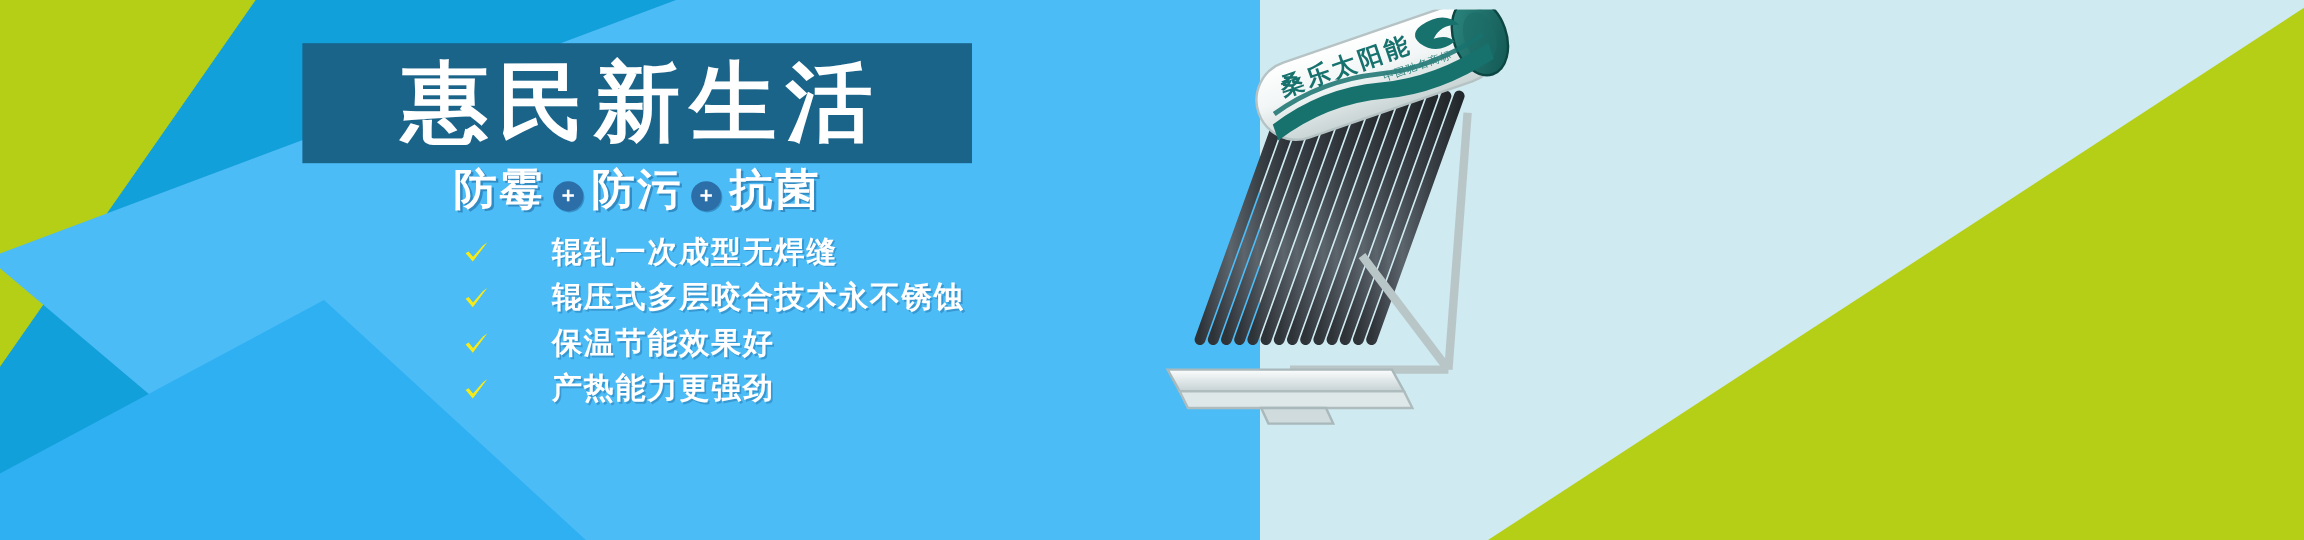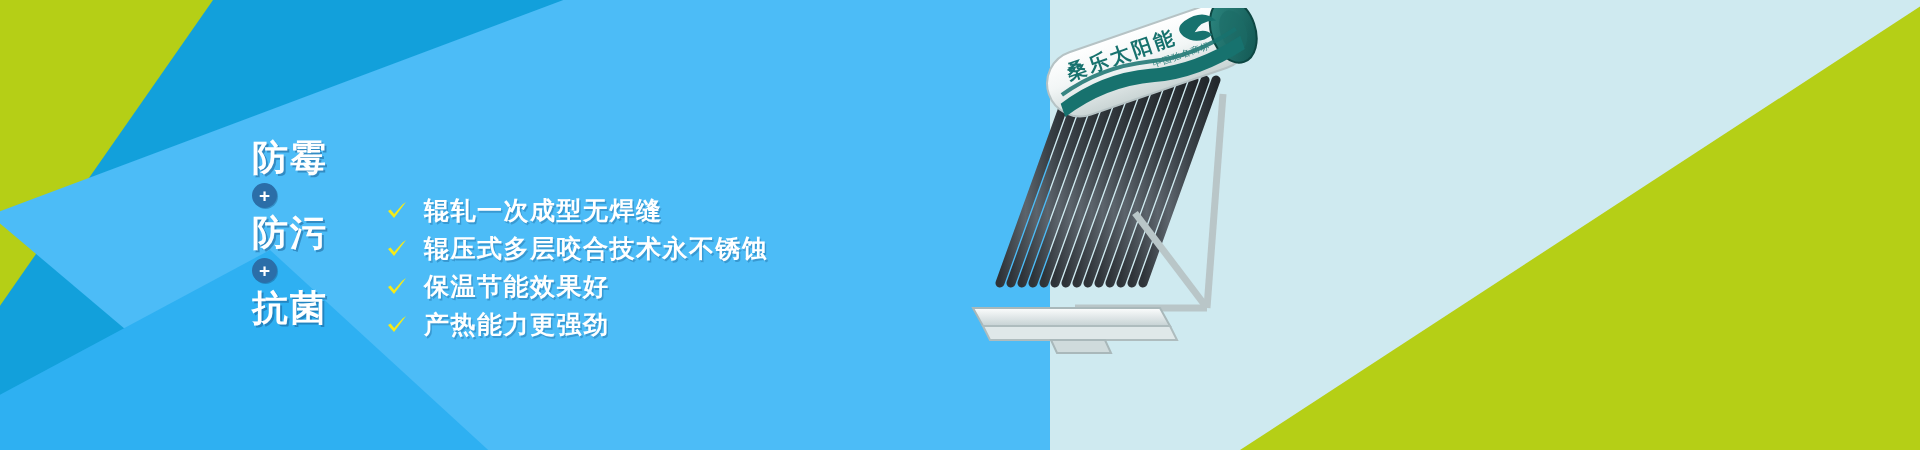--- a/index.html
+++ b/index.html
@@ -58,23 +58,22 @@
     font-weight:bold;
     letter-spacing:8px;
     line-height:1;
     white-space:nowrap;
     text-indent:8px;
   }
 
   
   .subtitle{
     position:absolute;left:252px;top:140px;width:558px;
-    display:flex;align-items:flex-start;justify-content:center;gap:7px;
+    display:flex;align-items:flex-end;justify-content:center;gap:7px;
     white-space:nowrap;
-    flex-direction:column;
   }
   .subtitle-word{
     color:#ffffff;font-size:36px;font-weight:bold;letter-spacing:2px;
     text-shadow:2px 2px 0 rgba(20,80,130,.45);
     line-height:1;
   }
   .plus-badge{
     width:25px;height:25px;border-radius:50%;
     background:#2b6ea8;
     color:#ffffff;font-size:19px;font-weight:bold;line-height:25px;
@@ -90,20 +89,21 @@
   }
   .bullet{display:flex;align-items:center;gap:16px;height:29px;}
   .check{
     width:22px;height:22px;flex:0 0 22px;position:relative;display:inline-block;
   }
   .check svg{display:block;}
   .bullet-label{
     color:#ffffff;font-size:25px;font-weight:bold;letter-spacing:1.5px;
     line-height:1;white-space:nowrap;
     text-shadow:1.5px 1.5px 0 rgba(20,90,140,.35);
+    margin-left:36px;
   }
 
   
   .product{
     position:absolute;left:955px;top:8px;width:330px;height:360px;
   }
   .product svg{display:block;}
 </style>
 </head>
 <body>
@@ -113,20 +113,23 @@
   <div class="bg-layer">
     <div class="shape lime-top-left"></div>
     <div class="shape blue-mid-diag"></div>
     <div class="shape lightblue-big"></div>
     <div class="shape lightblue-bottom-wedge"></div>
     <div class="shape cyan-right-wedge"></div>
     <div class="shape lime-right"></div>
 
   </div>
 
+  <div class="title-block">
+    <span class="title-text">惠民新生活</span>
+  </div>
 
   <div class="subtitle">
     <span class="subtitle-word">防霉</span>
     <span class="plus-badge">+</span>
     <span class="subtitle-word">防污</span>
     <span class="plus-badge">+</span>
     <span class="subtitle-word">抗菌</span>
   </div>
 
   <div class="bullets">

